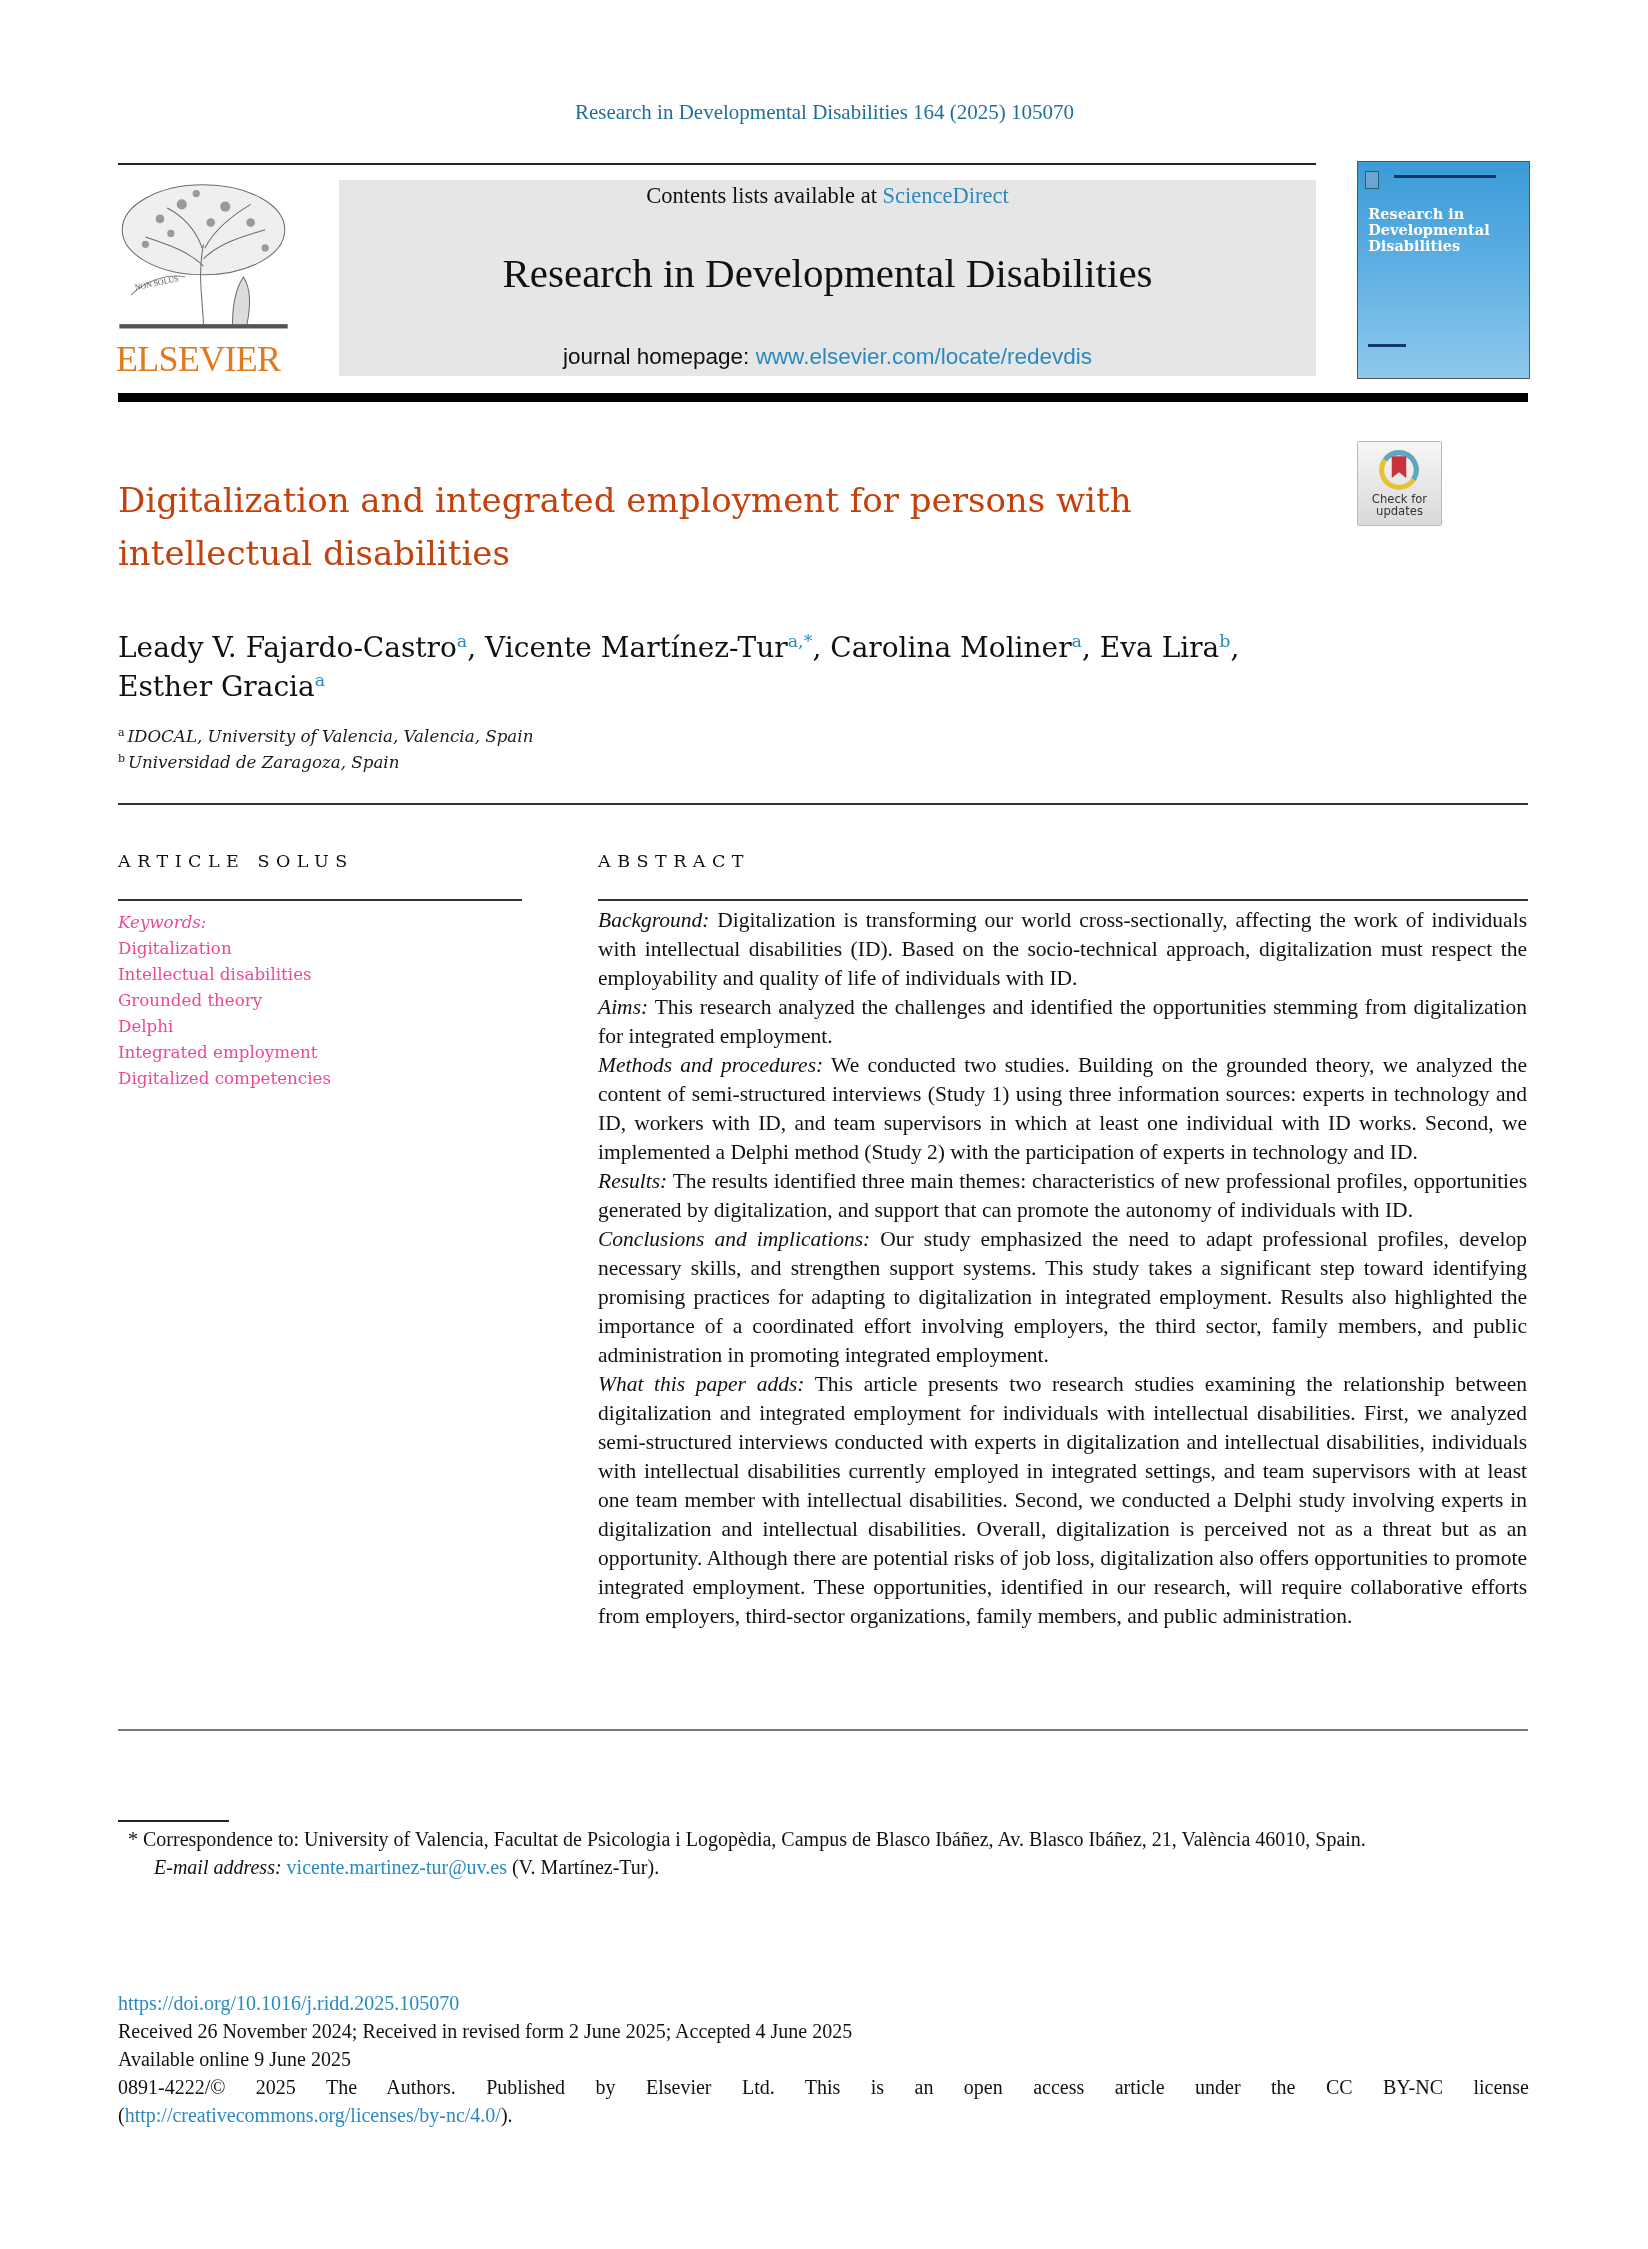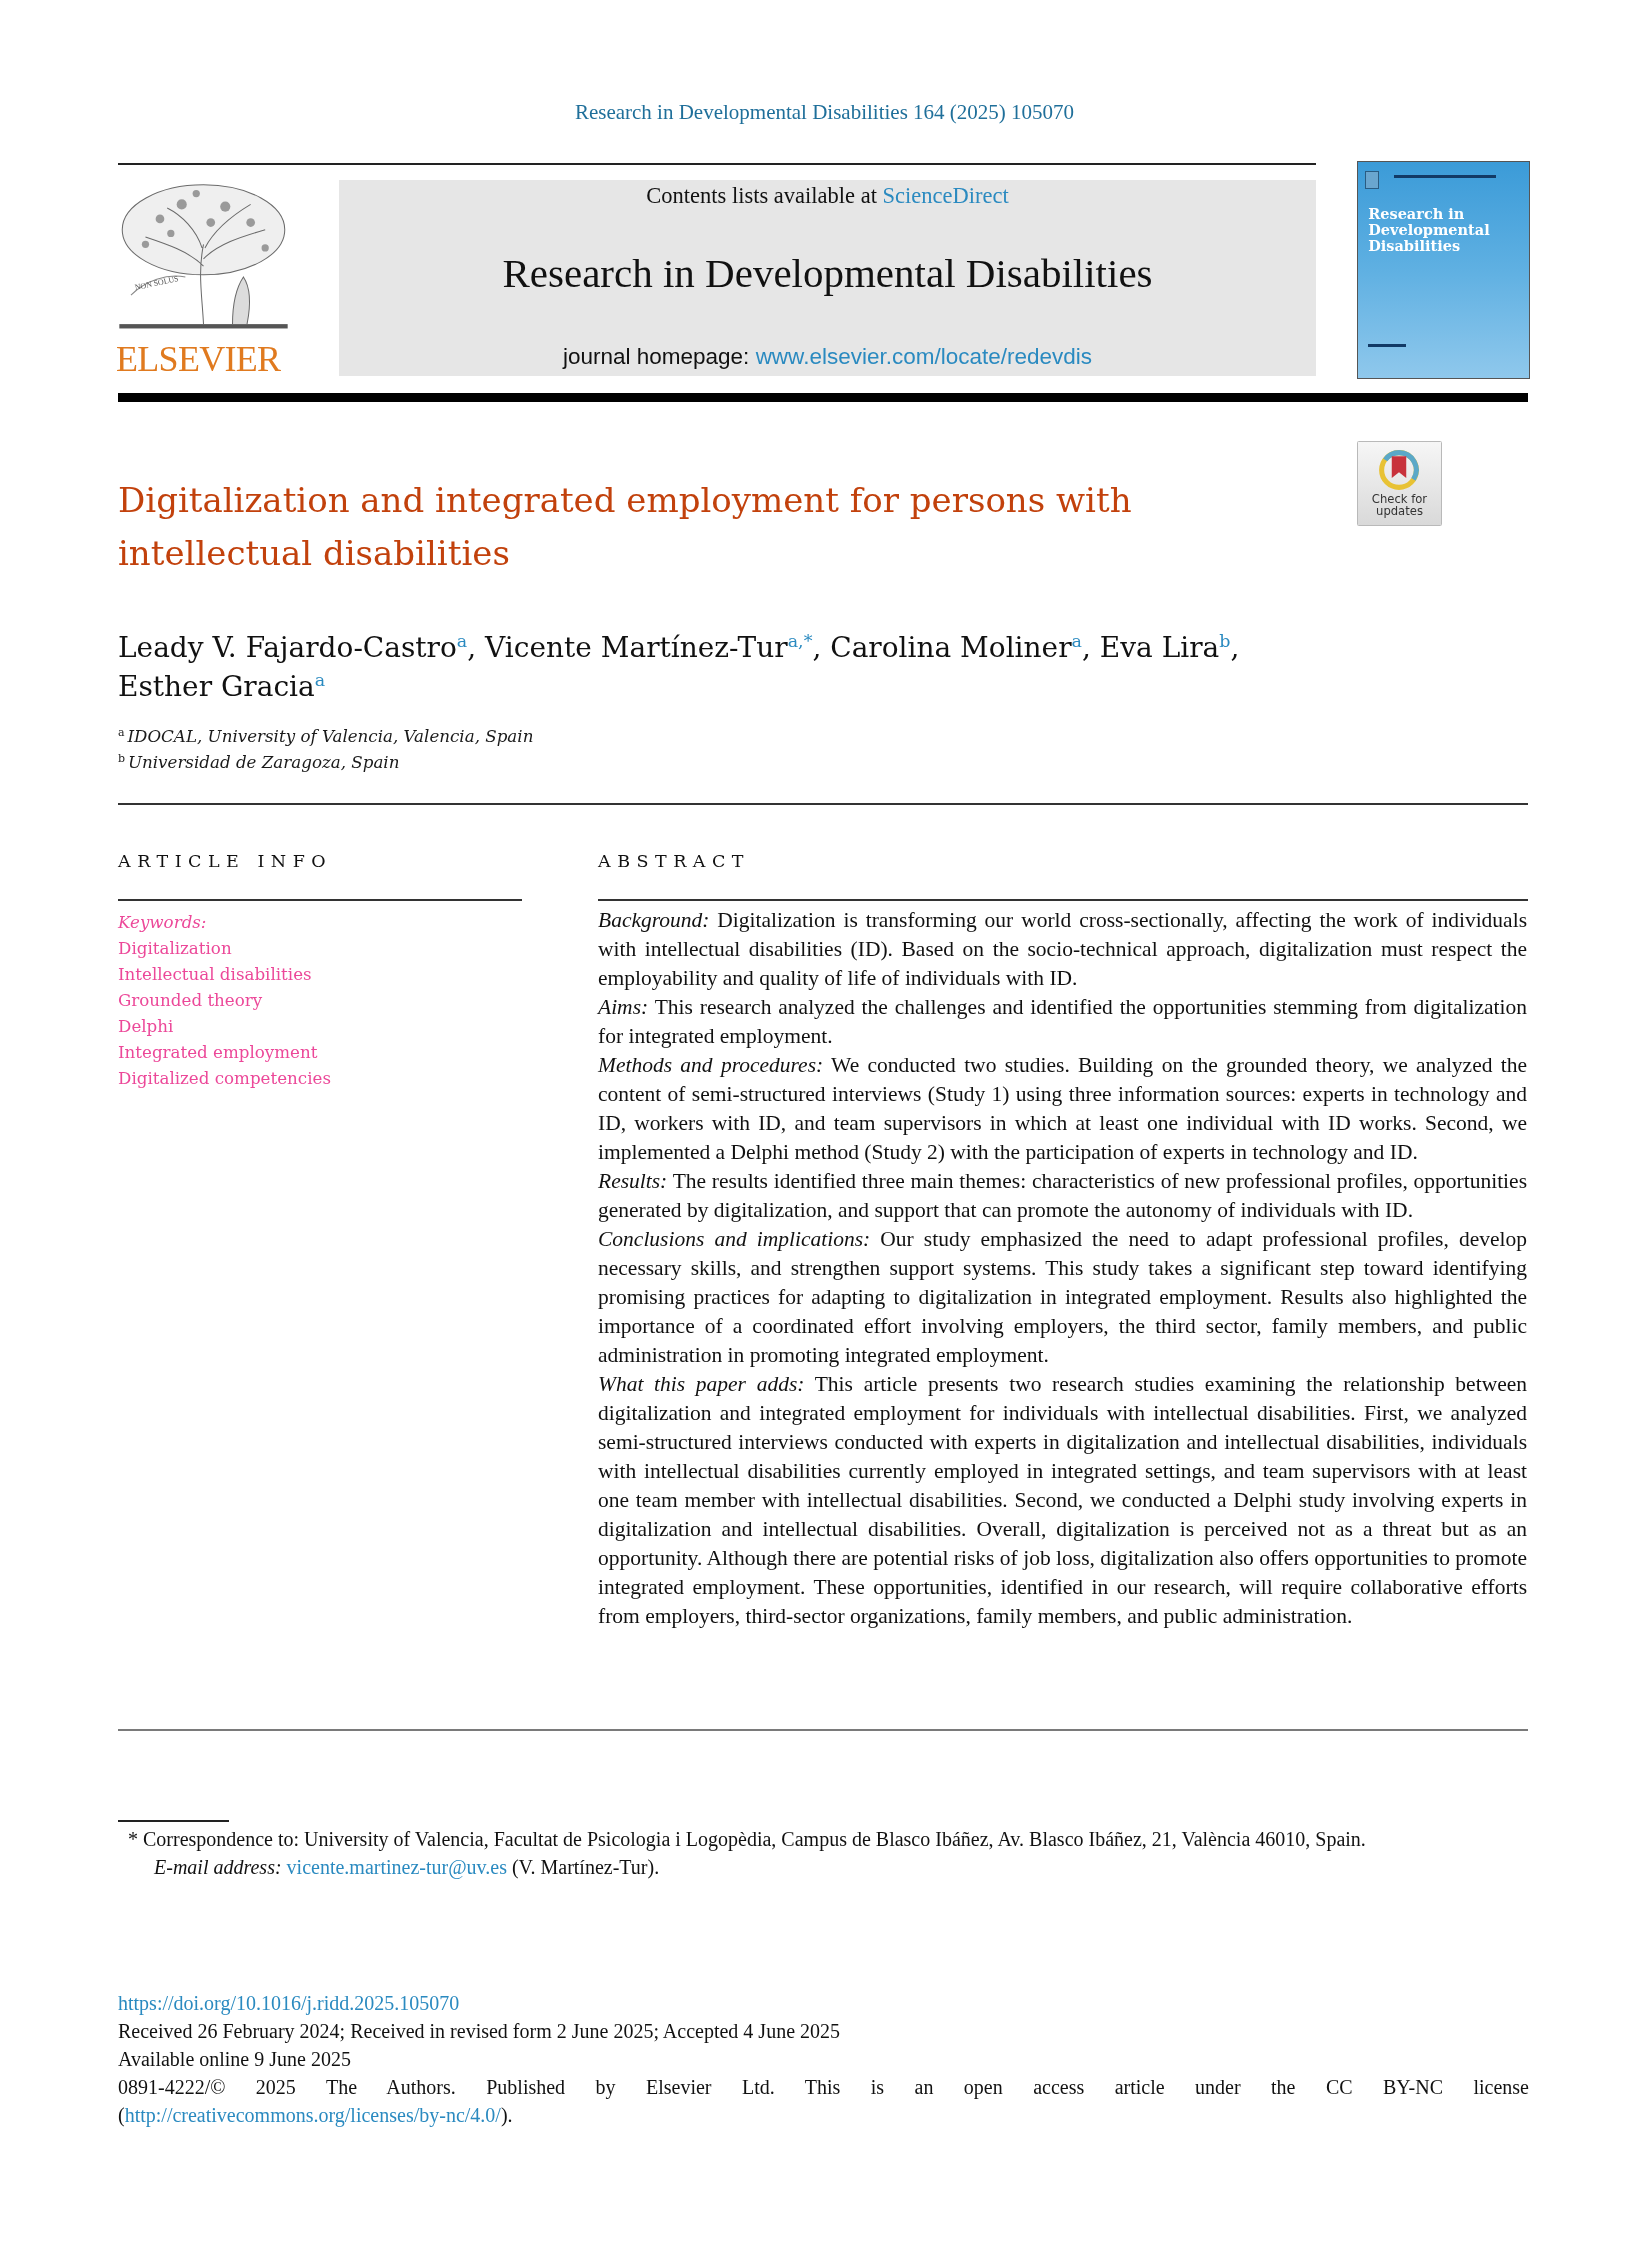--- a/index.html
+++ b/index.html
@@ -189,21 +189,21 @@
   <span><span>Esther Gracia</span><sup>a</sup></span>
 </div>
 
 <div class="abs affils">
   <div><sup>a</sup><span>IDOCAL, University of Valencia, Valencia, Spain</span></div>
   <div><sup>b</sup><span>Universidad de Zaragoza, Spain</span></div>
 </div>
 
 <div class="abs rule-thin" style="left:118px; top:803px; width:1410px; height:1.5px; background:#333;"></div>
 
-<div class="abs section-head" style="left:118px; top:851px;">ARTICLE INFO</div>
+<div class="abs section-head" style="left:118px; top:851px;">ARTICLE SOLUS</div>
 <div class="abs rule-thin" style="left:118px; top:899px; width:404px; height:1.5px; background:#333;"></div>
 <div class="abs kw-block">
   <div class="kw-label">Keywords:</div>
   <div>Digitalization</div>
   <div>Intellectual disabilities</div>
   <div>Grounded theory</div>
   <div>Delphi</div>
   <div>Integrated employment</div>
   <div>Digitalized competencies</div>
 </div>
@@ -224,18 +224,18 @@
 <div class="abs rule-thin" style="left:118px; top:1820px; width:111px; height:1.5px; background:#222;"></div>
 <div class="abs footnote" style="top:1825px;">
   <div>&nbsp;&nbsp;<span>*</span><span> Correspondence to: University of Valencia, Facultat de Psicologia i Logopèdia, Campus de Blasco Ibáñez, Av. Blasco Ibáñez, 21, València 46010, Spain.</span></div>
   <div class="email-line">
     <em>E-mail address:</em> <span class="link">vicente.martinez-tur@uv.es</span><span> (V. Martínez-Tur).</span>
   </div>
 </div>
 
 <div class="abs pub-info" style="top:1977px;margin-top:12px;">
   <div class="link">https://doi.org/10.1016/j.ridd.2025.105070</div>
-  <div>Received 26 February 2024; Received in revised form 2 June 2025; Accepted 4 June 2025</div>
+  <div>Received 26 November 2024; Received in revised form 2 June 2025; Accepted 4 June 2025</div>
   <div>Available online 9 June 2025</div>
   <div class="license">0891-4222/© 2025 The Authors.  Published by Elsevier Ltd.  This is an open access article under the CC BY-NC license</div>
   <div><span>(</span><span class="link">http://creativecommons.org/licenses/by-nc/4.0/</span><span>).</span></div>
 </div>
 
 
 </body></html>

